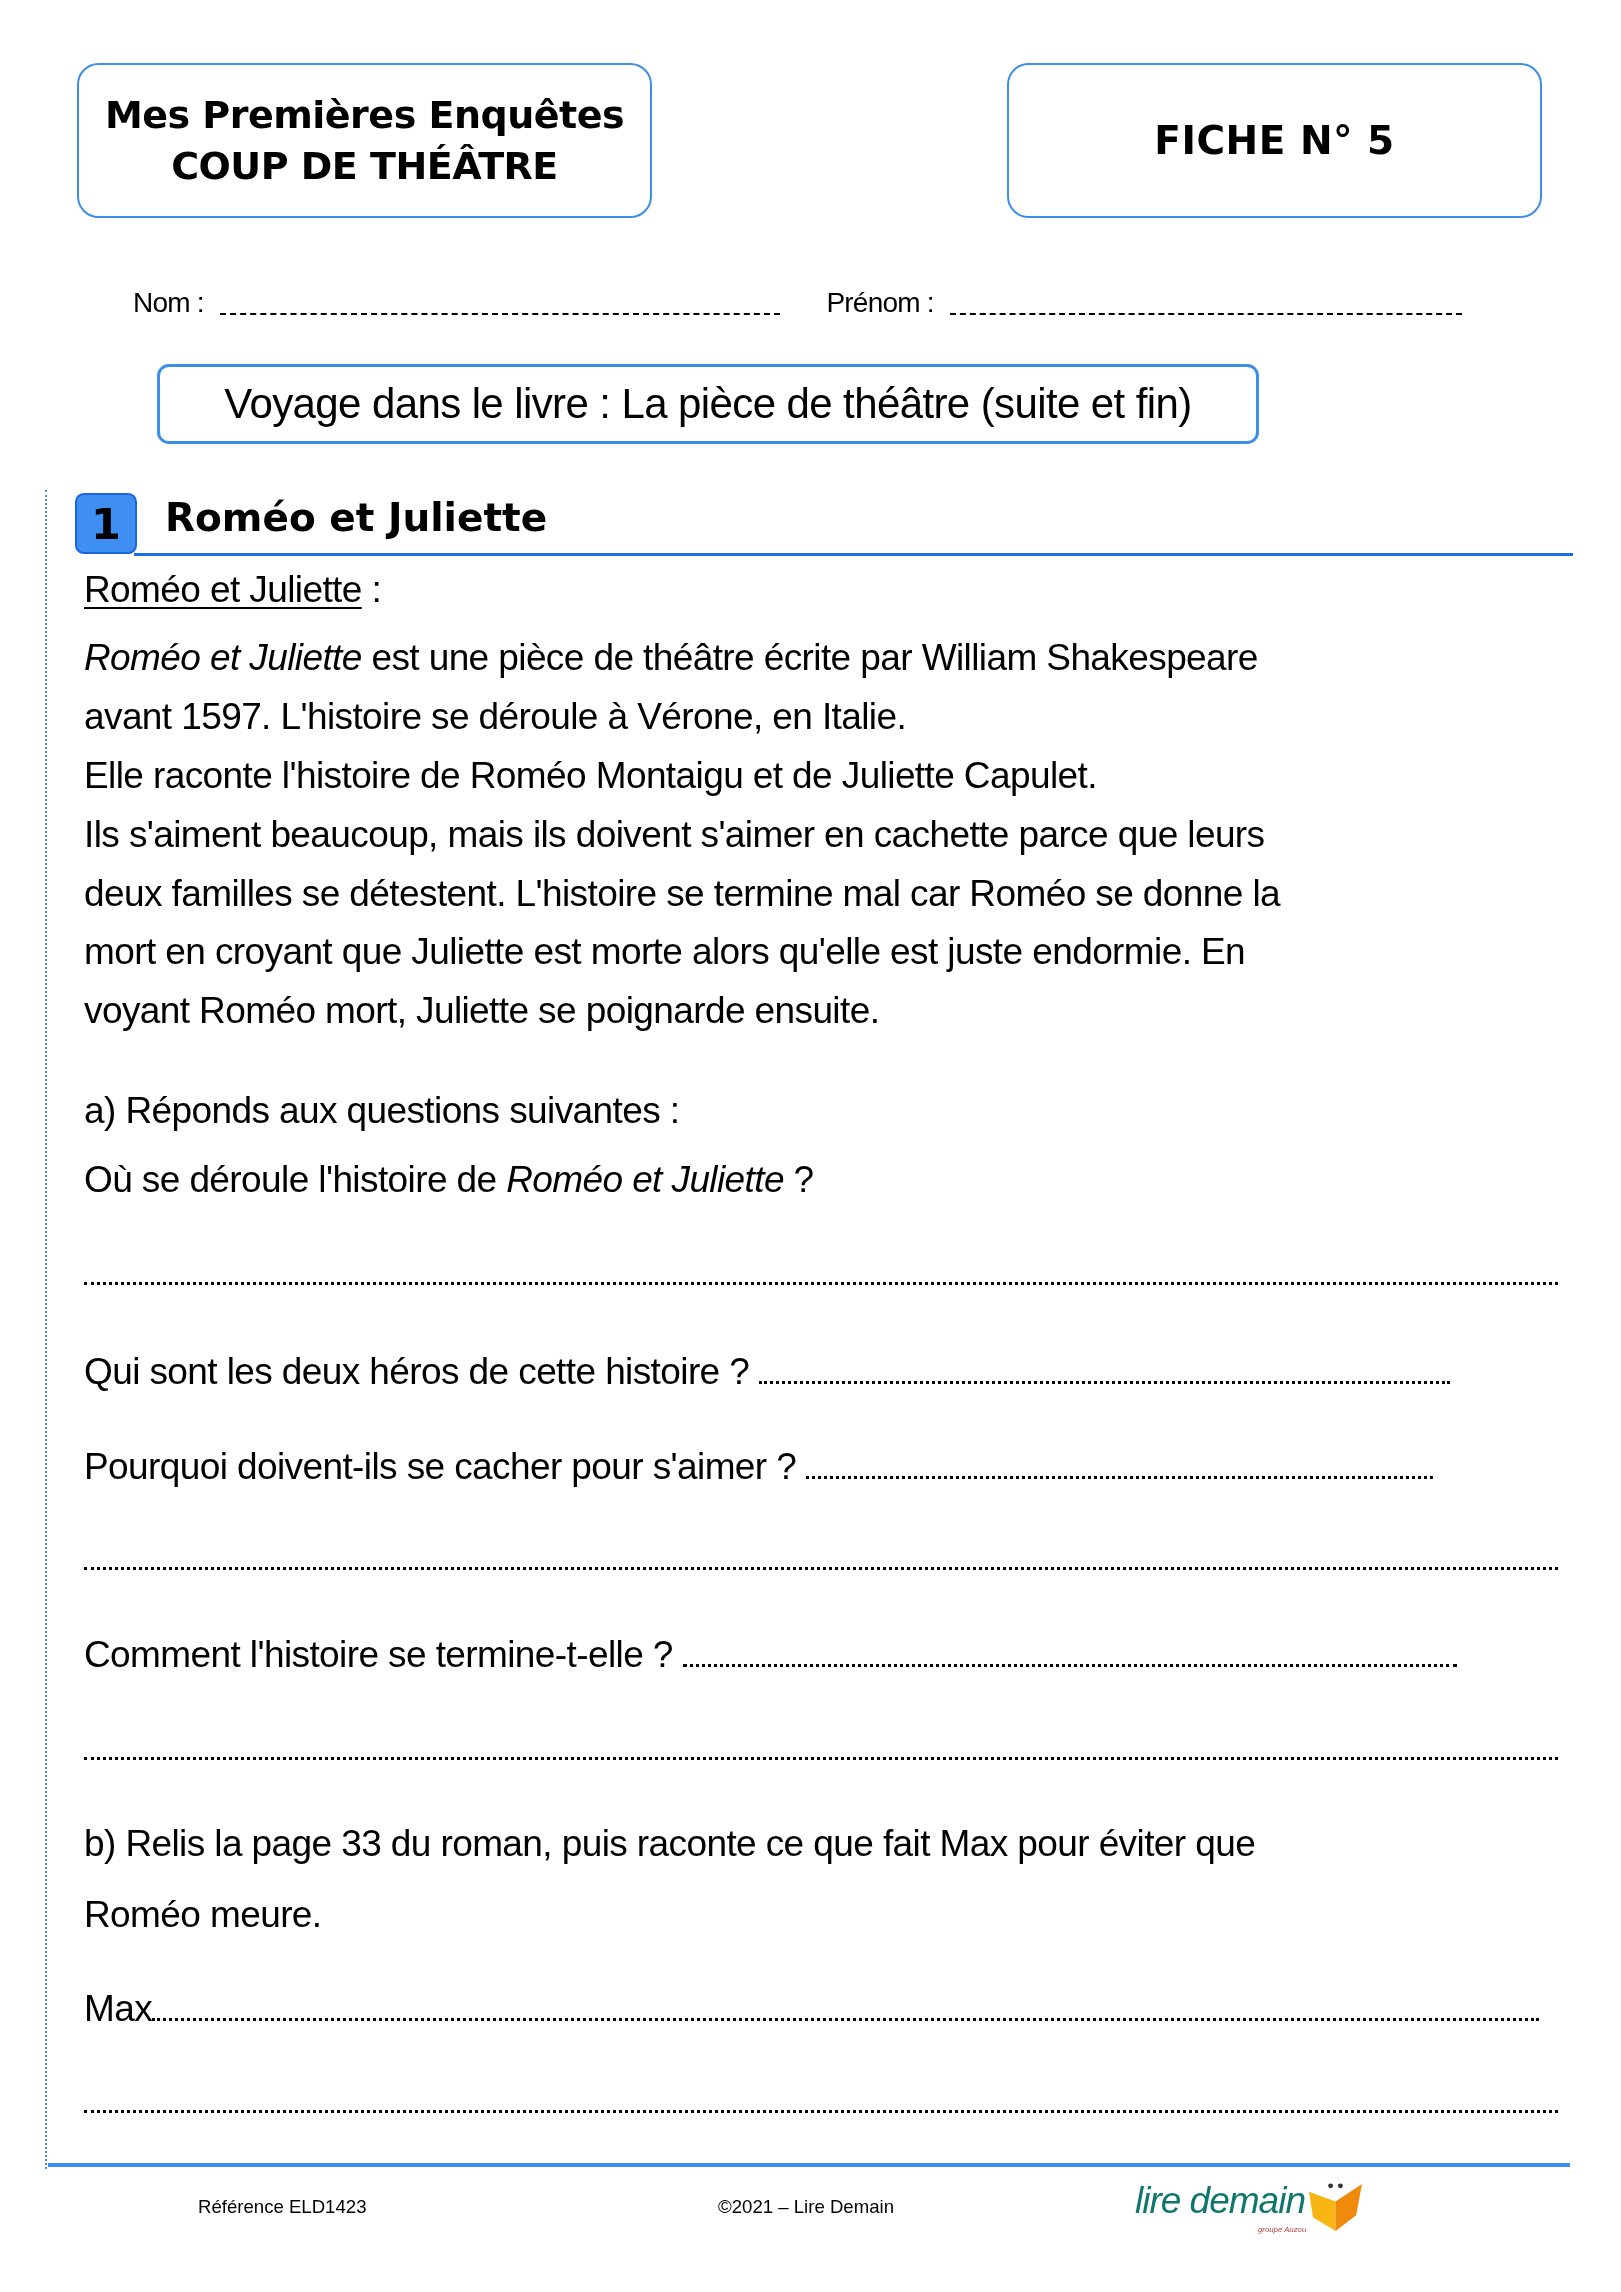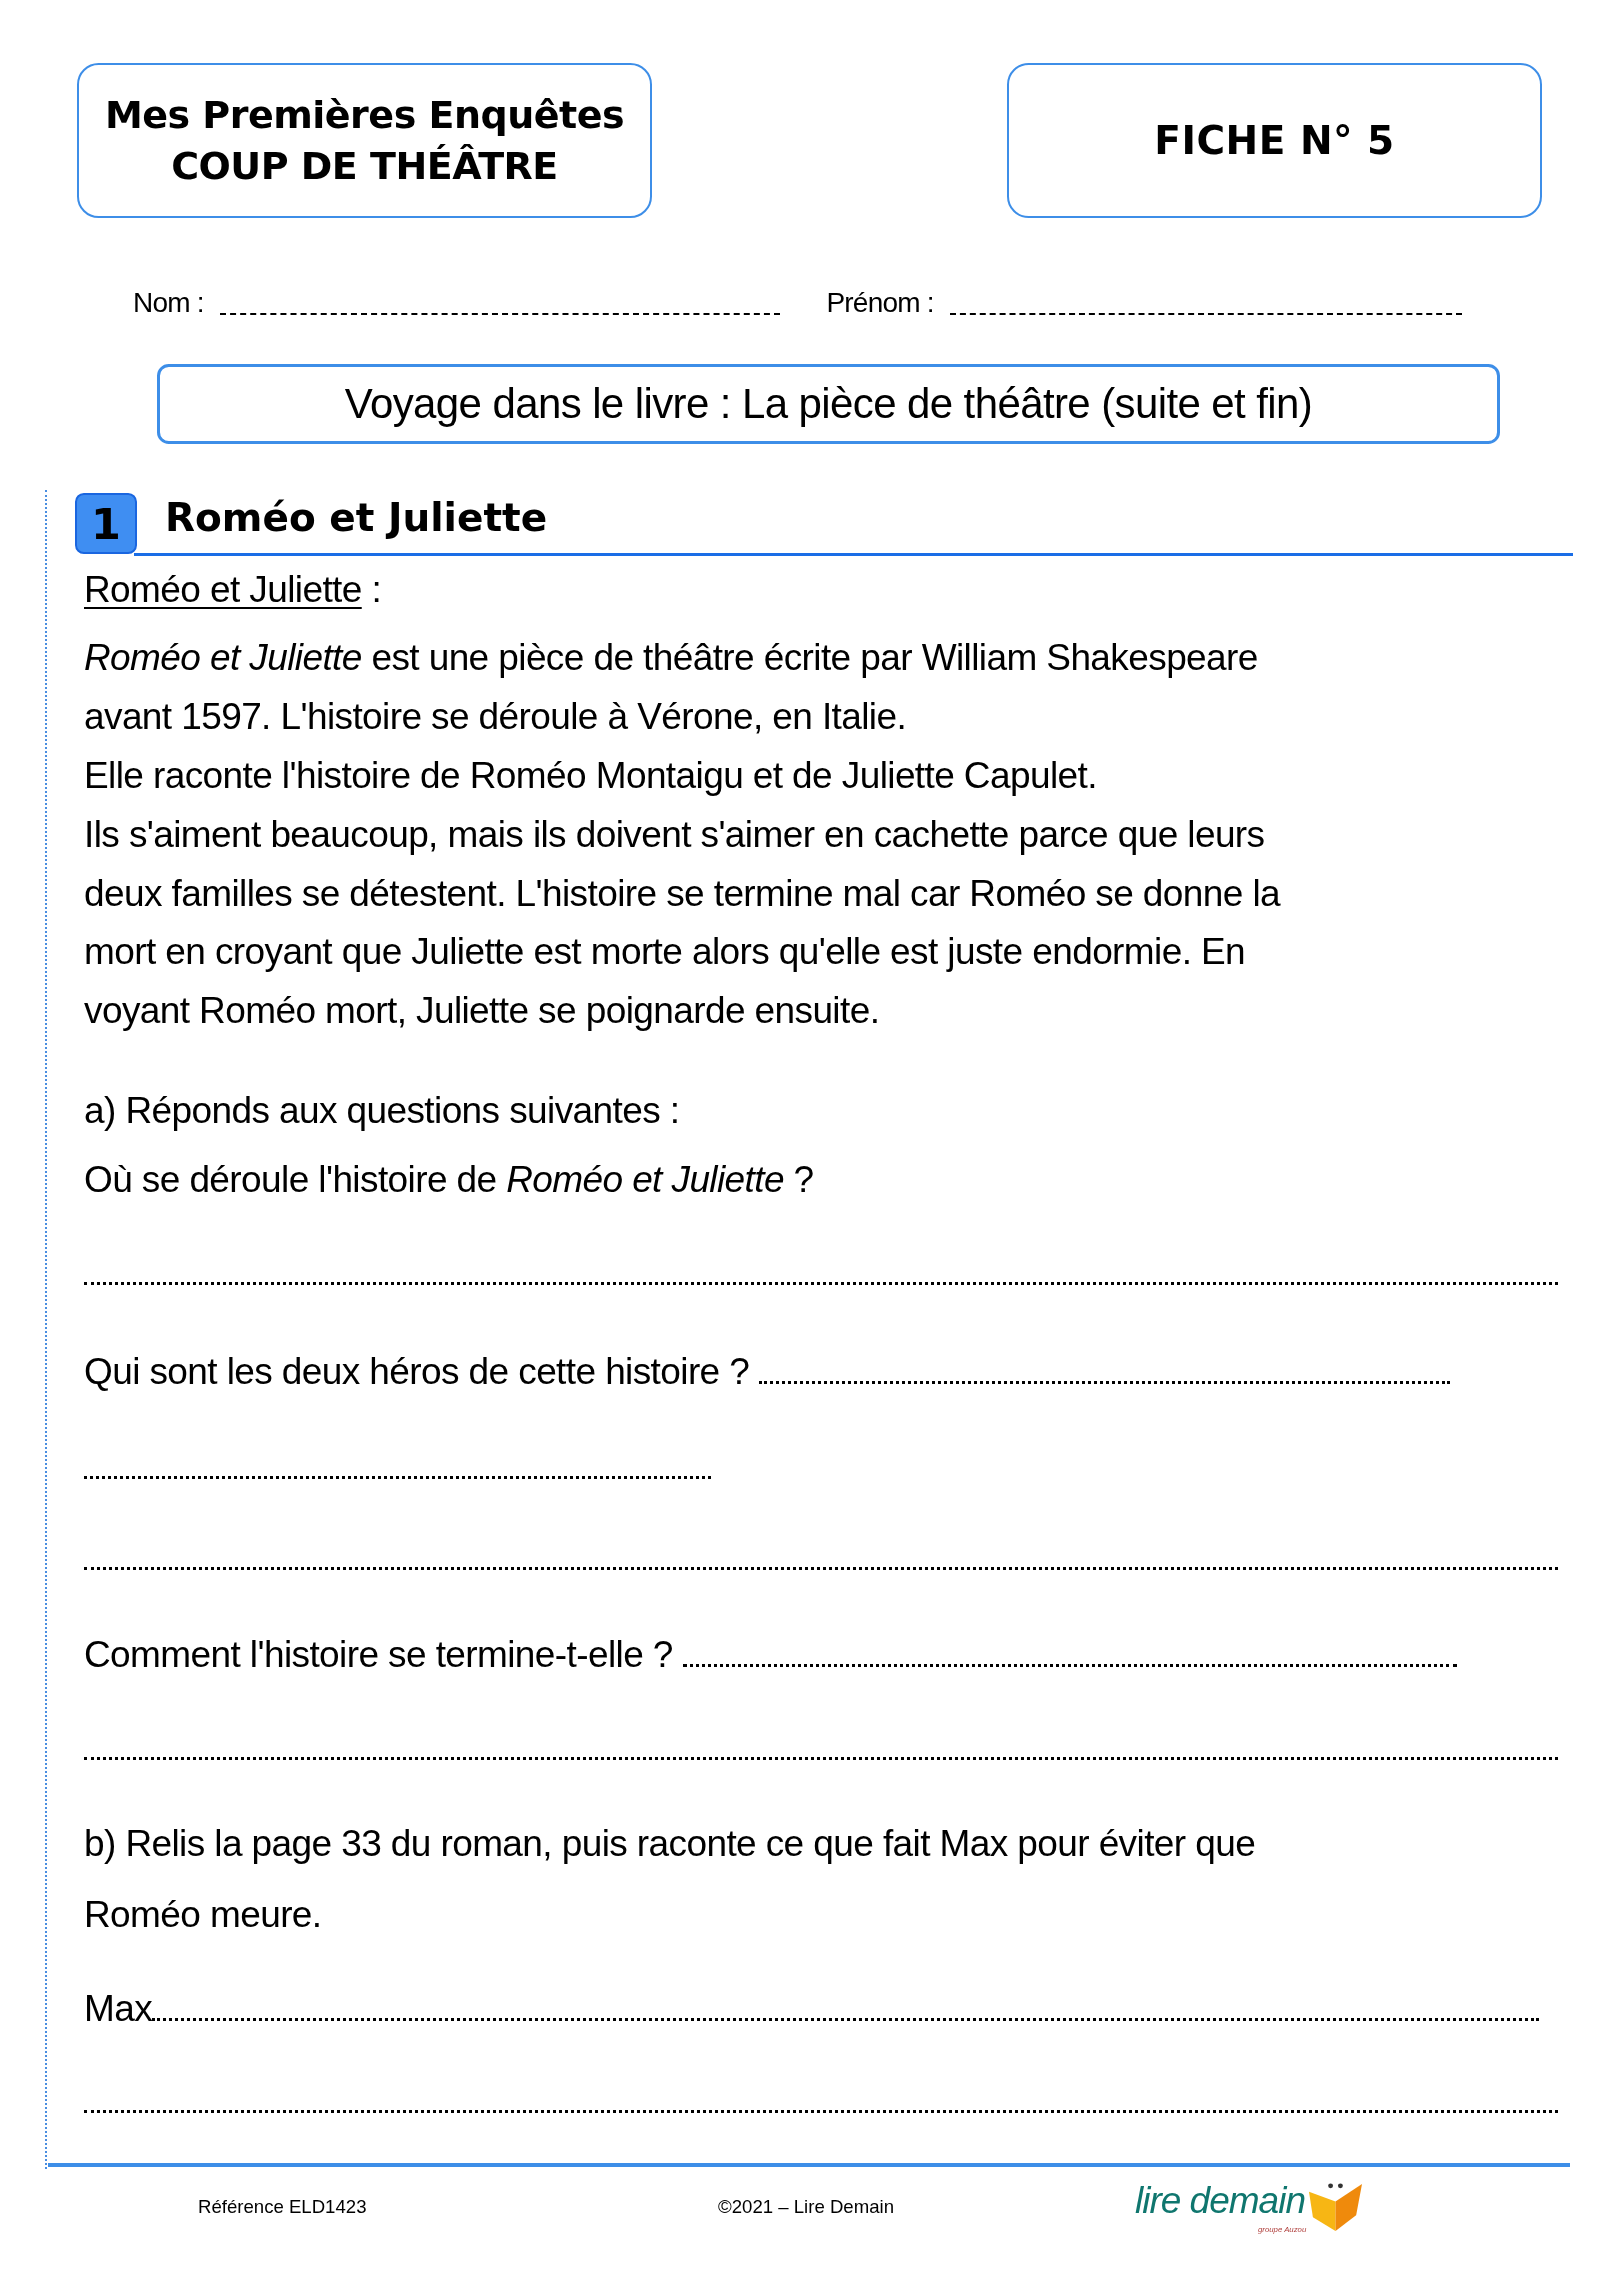--- a/index.html
+++ b/index.html
@@ -42,21 +42,21 @@
       white-space: nowrap;
     }
     .name-row .label { display: inline-block; }
     .name-row .blank {
       display: inline-block;
       border-bottom: 2px dashed #000;
       height: 39px; vertical-align: bottom;
       margin-bottom: 3.9px;
     }
     .voyage-box {
-      left: 157px; top: 364px; width: 1343px; height: 80px;
+      left: 157px; top: 364px; width: 1102px; height: 80px;
       border-width: 3.9px; border-radius: 11.8px;
       display: flex; align-items: center; justify-content: center;
       font-family: "Liberation Sans", sans-serif;
       font-size: 42px; letter-spacing: -0.6px;
     }
     .left-dots {
       position: absolute; left: 45px; top: 490px; height: 1679px;
       border-left: 2.9px dotted #4a8ee0;
     }
     .section-head {
@@ -161,21 +161,21 @@
   <div class="line" style="top:372px;">mort en croyant que Juliette est morte alors qu'elle est juste endormie. En</div>
   <div class="line" style="top:431px;">voyant Roméo mort, Juliette se poignarde ensuite.</div>
 
   <div class="line" style="top:531px;">a) Réponds aux questions suivantes :</div>
 
   <div class="line" style="top:600px;"><span>Où se déroule l'histoire de </span><i>Roméo et Juliette</i><span> ?</span></div>
   <div class="dotline" style="top:723px;"></div>
 
   <div class="line" style="top:792px;"><span>Qui sont les deux héros de cette histoire ?</span> <span class="dots" style="width:691px;"></span></div>
 
-  <div class="line" style="top:887px;"> <span class="dots" style="width:627px;"></span></div>
+  <div class="line" style="top:887px;"><span>Pourquoi doivent-ils se cacher pour s'aimer ?</span> <span class="dots" style="width:627px;"></span></div>
   <div class="dotline" style="top:1008px;"></div>
 
   <div class="line" style="top:1075px;"><span>Comment l'histoire se termine-t-elle ?</span> <span class="dots" style="width:774px;"></span></div>
   <div class="dotline" style="top:1198px;"></div>
 
   <div class="line" style="top:1264px;">b) Relis la page 33 du roman, puis raconte ce que fait Max pour éviter que</div>
   <div class="line" style="top:1335px;">Roméo meure.</div>
 
   <div class="line" style="top:1429px;"><span>Max</span><span class="dots" style="width:1387px;"></span></div>
   <div class="dotline" style="top:1551px;"></div>

